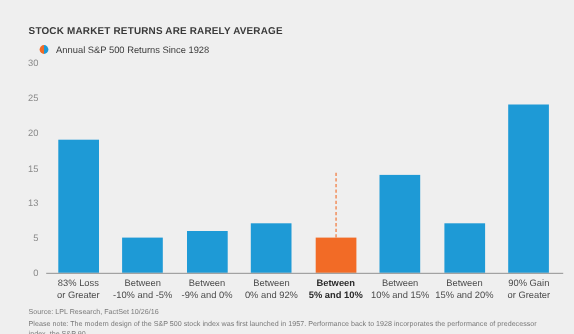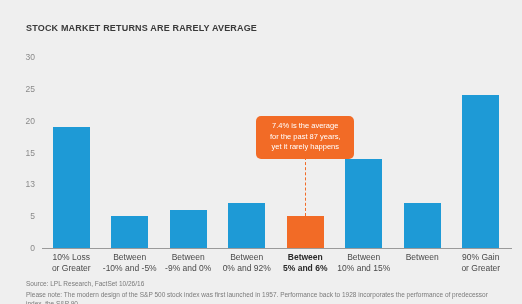--- a/index.html
+++ b/index.html
@@ -143,20 +143,24 @@
     line-height: 9px;
   }
 </style>
 </head>
 <body>
 
 <div class="page">
 
   <div class="title">STOCK MARKET RETURNS ARE RARELY AVERAGE</div>
 
+  <div class="legend">
+    <span class="legend-marker"></span>
+    <span class="legend-label">Annual S&amp;P 500 Returns Since 1928</span>
+  </div>
 
   <div class="plot">
     <div class="bars" id="bars">
         <div class="bar" style="left: 10.53px; width: 37.44px; height: 120.967px;"></div>
         <div class="bar" style="left: 69.03px; width: 37.44px; height: 31.8333px;"></div>
         <div class="bar" style="left: 127.53px; width: 37.44px; height: 38.2px;"></div>
         <div class="bar" style="left: 186.03px; width: 37.44px; height: 44.5667px;"></div>
         <div class="bar highlight" style="left: 244.53px; width: 37.44px; height: 31.8333px;"></div>
         <div class="bar" style="left: 303.03px; width: 37.44px; height: 89.1333px;"></div>
         <div class="bar" style="left: 361.53px; width: 37.44px; height: 44.5667px;"></div>
@@ -170,56 +174,52 @@
         <div class="ytick" style="top: 63.6667px;">20</div>
         <div class="ytick" style="top: 31.8333px;">25</div>
         <div class="ytick" style="top: 0px;">30</div>
       </div>
   </div>
 
   <div class="axis-line"></div>
 
   <div class="xlabels" id="xlabels">
       <div class="xlabel" style="left: 0px; width: 58.5px;">
-        <div>10% Loss</div>
+        <div>83% Loss</div>
         <div>or Greater</div>
       </div>
       <div class="xlabel" style="left: 58.5px; width: 58.5px;">
         <div>Between</div>
         <div>-10% and -5%</div>
       </div>
       <div class="xlabel" style="left: 117px; width: 58.5px;">
         <div>Between</div>
         <div>-9% and 0%</div>
       </div>
       <div class="xlabel" style="left: 175.5px; width: 58.5px;">
         <div>Between</div>
         <div>0% and 92%</div>
       </div>
       <div class="xlabel bold" style="left: 234px; width: 58.5px;">
         <div>Between</div>
-        <div>5% and 6%</div>
+        <div>5% and 10%</div>
       </div>
       <div class="xlabel" style="left: 292.5px; width: 58.5px;">
         <div>Between</div>
         <div>10% and 15%</div>
       </div>
       <div class="xlabel" style="left: 351px; width: 58.5px;">
         <div>Between</div>
+        <div>15% and 20%</div>
       </div>
       <div class="xlabel" style="left: 409.5px; width: 58.5px;">
         <div>90% Gain</div>
         <div>or Greater</div>
       </div>
     </div>
 
   <div class="connector" id="connector" style="left: 305.25px; top: 141px; height: 59.1667px;"></div>
 
-  <div class="callout" id="callout" style="width: 98px; left: 256.25px; top: 100px;">
-    <div>7.4% is the average</div>
-    <div>for the past 87 years,</div>
-    <div>yet it rarely happens</div>
-  </div>
 
   <div class="source-line">Source: LPL Research, FactSet   10/26/16</div>
   <div class="note-line" id="note" style="top:274px;">Please note: The modern design of the S&amp;P 500 stock index was first launched in 1957. Performance back to 1928 incorporates the performance of predecessor index, the S&amp;P 90.</div>
 
 </div>
 
 </body></html>

